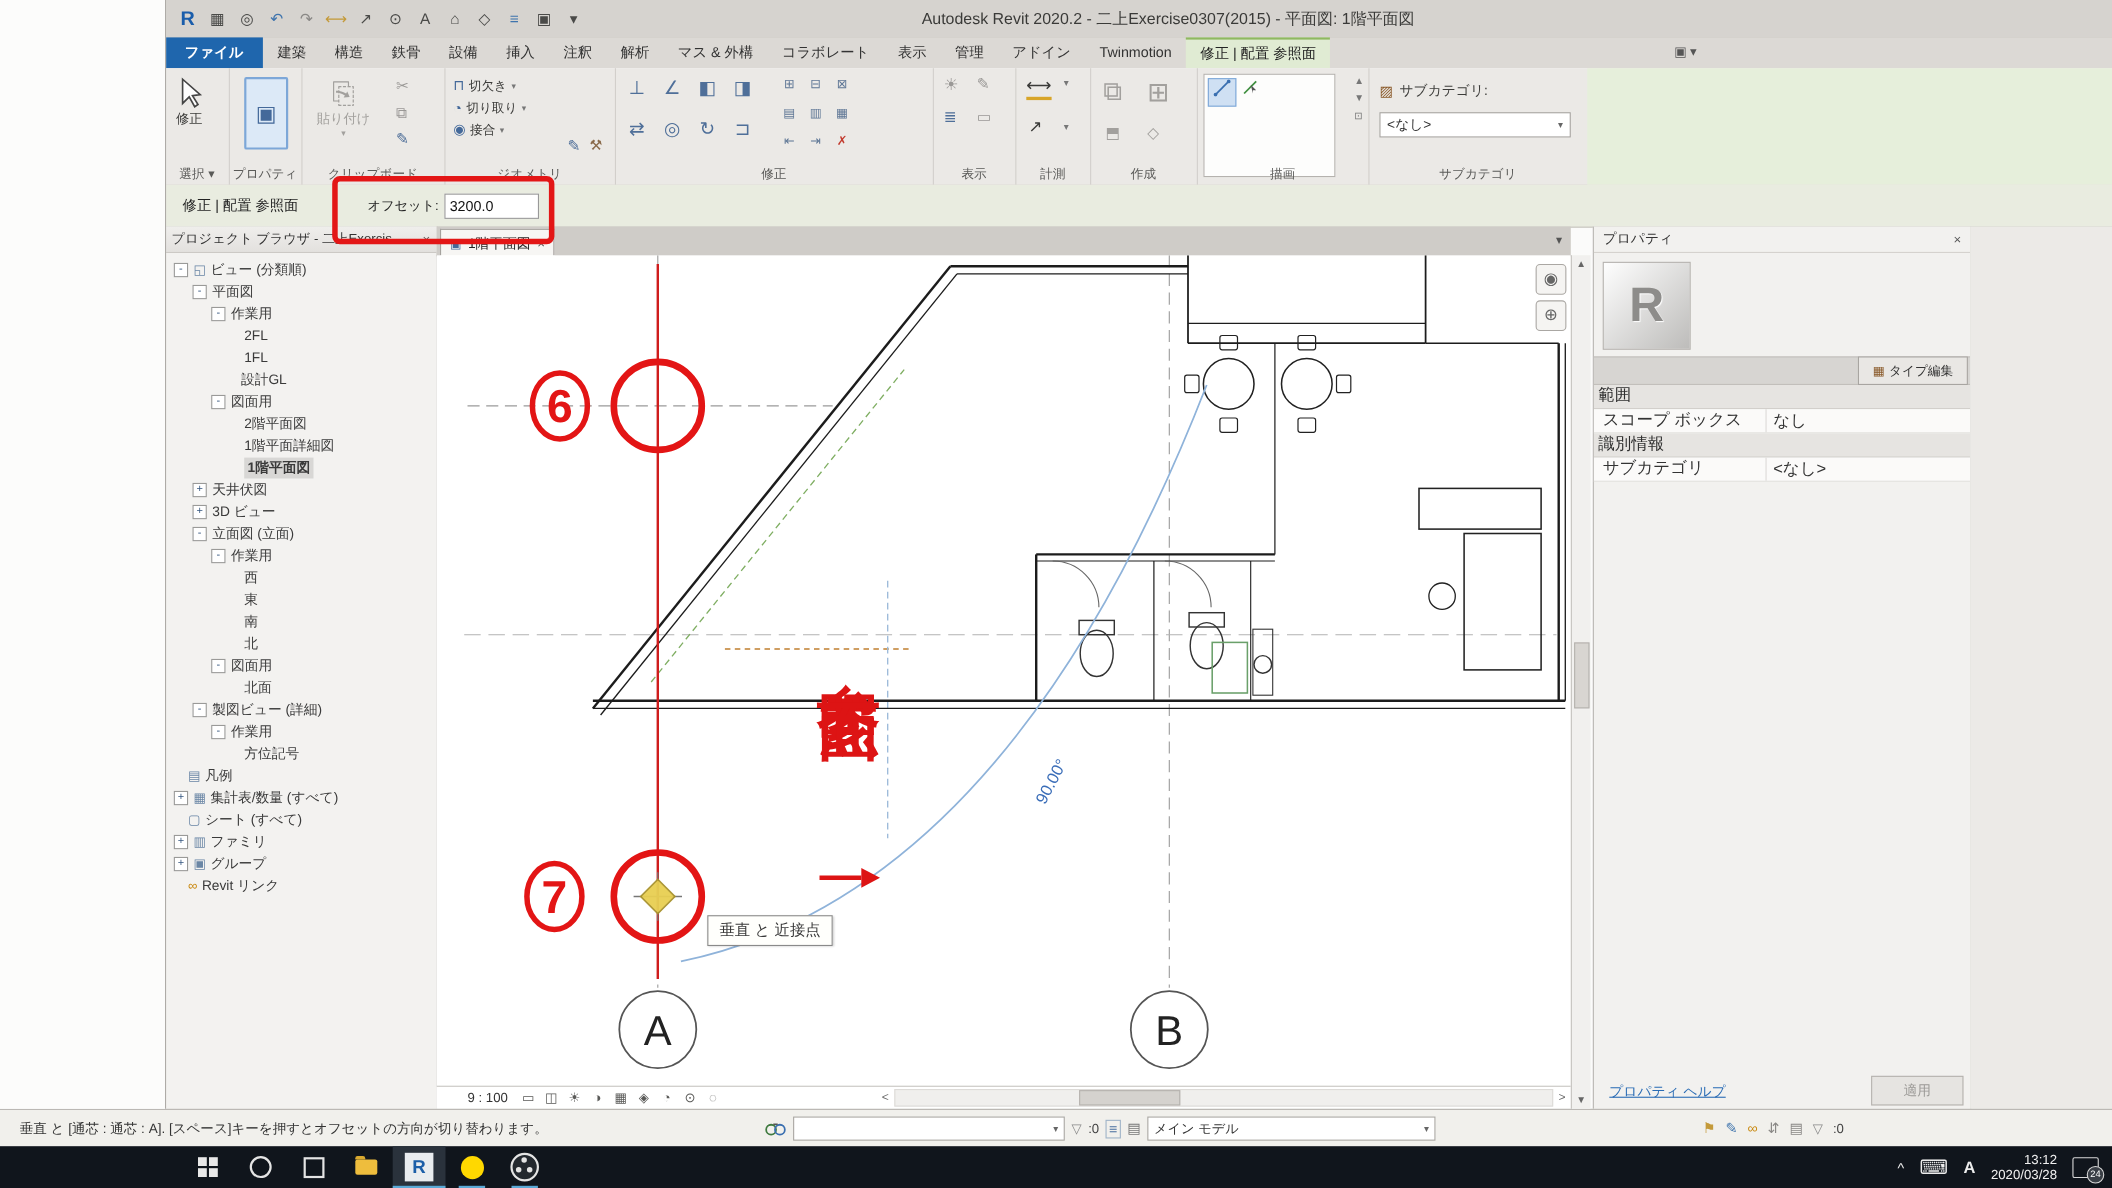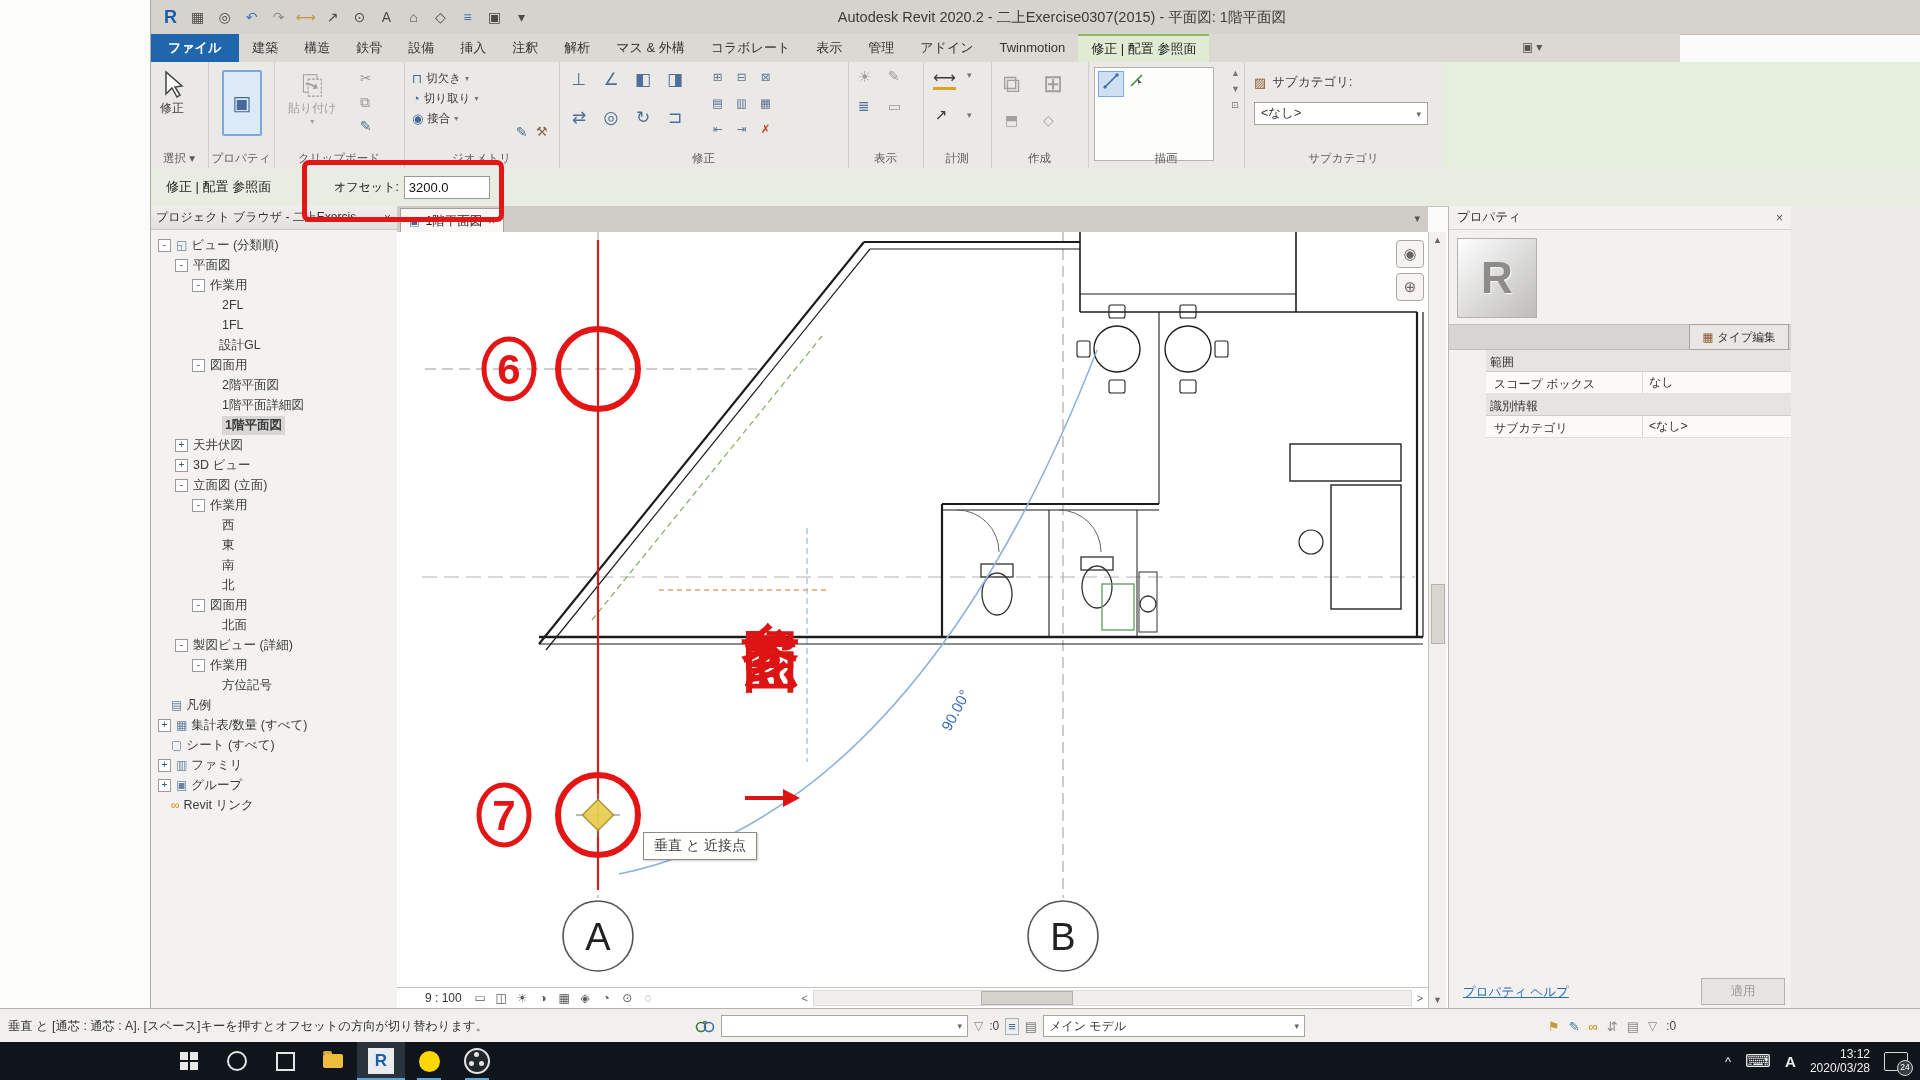--- a/index.html
+++ b/index.html
@@ -8,21 +8,21 @@
   .noselect{user-select:none;}
 
   
   #titlebar{left:150px;top:0;width:1770px;height:34px;background:#d6d3cf;border-bottom:1px solid #c2bfba;}
   #qat{display:flex;align-items:center;height:100%;padding-left:8px;gap:2px;}
   .qicon{width:25px;height:22px;line-height:22px;text-align:center;font-size:14px;color:#4a4a48;cursor:default;}
   .qicon.rlogo{color:#1a5dab;font-weight:bold;font-size:18px;}
   #app-title{left:50%;top:8px;transform:translateX(-44%);font-size:14.5px;color:#3a3a38;white-space:nowrap;}
 
   
-  #tabrow{left:150px;top:34px;width:1530px;height:28px;background:#dcd9d5;display:flex;align-items:flex-end;}
+  #tabrow{left:150px;top:34px;width:1770px;height:28px;background:#dcd9d5;display:flex;align-items:flex-end;}
   .tab{height:28px;line-height:28px;padding:0 13px;font-size:13px;color:#333;white-space:nowrap;cursor:pointer;}
   .tab.file{background:#1f66ad;color:#fff;font-weight:bold;padding:0 18px;}
   .tab.ctx{background:#e0ebd3;border-top:2px solid #8fb861;line-height:26px;height:26px;color:#222;}
   #panelbtn{display:flex;align-items:center;margin-left:8px;color:#555;font-size:12px;gap:3px;}
 
   
   #ribbon{left:150px;top:62px;width:1770px;height:106px;background:#ebe9e6;border-bottom:1px solid #c6c3bf;}
   #ribbon-green{left:1293px;top:0;width:477px;height:106px;background:#e6efdb;}
   .panel{top:0;height:106px;border-right:1px solid #d2cfcb;}
   .plabel{position:absolute;bottom:2px;left:0;width:100%;text-align:center;font-size:11.5px;color:#5a5a58;white-space:nowrap;}
@@ -92,32 +92,32 @@
 
   
   #props{left:1448px;top:206px;width:342px;height:802px;background:#f2f1ef;border-left:1px solid #b9b6b2;border-right:1px solid #c5c2be;}
   #props-head{height:23px;display:flex;align-items:center;justify-content:space-between;padding:0 8px;font-size:12.5px;color:#333;border-bottom:1px solid #d5d2ce;}
   #props-preview{position:absolute;left:8px;top:32px;width:78px;height:78px;background:linear-gradient(135deg,#fefefe,#bdbcba);border:1px solid #b5b2ae;display:flex;align-items:center;justify-content:center;font-size:44px;font-weight:bold;color:#8d8c8a;text-shadow:1px 1px 1px #fff;}
   #type-row{position:absolute;left:0;top:118px;width:342px;height:24px;background:#d7d5d2;border-top:1px solid #c2bfbb;border-bottom:1px solid #c2bfbb;display:flex;align-items:center;font-size:13px;color:#222;text-align:right;}
   #type-row .tname{margin-left:6px;flex:1;}
   #type-row .tchv{color:#666;font-size:10px;margin-right:6px;}
   #type-edit{position:absolute;left:240px;top:118px;width:98px;height:24px;background:#e9e7e4;border:1px solid #a8a5a1;display:flex;align-items:center;justify-content:center;gap:4px;font-size:11.5px;color:#333;}
   #prows{position:absolute;left:0;top:144px;width:342px;}
-  .prow{display:flex;height:21px;align-items:flex-end;font-size:12px;color:#333;background:#fbfaf9;border-bottom:1px solid #e2e0dd;margin-left:37px;}
+  .prow{display:flex;height:21px;align-items:flex-start;font-size:15px;color:#333;background:#fbfaf9;border-bottom:1px solid #e2e0dd;}
   .prow .pname{flex:0 0 148px;padding-left:8px;white-space:nowrap;overflow:hidden;}
   .prow .pval{flex:1;border-left:1px solid #dcdad7;padding-left:6px;height:100%;display:flex;align-items:center;}
   .prow.group{background:#e6e4e1;border-bottom:1px solid #d0cdc9;color:#2e2e2e;}
   .prow.group .pname{flex:1;padding-left:4px;}
   #props-help{position:absolute;left:14px;top:778px;font-size:12.5px;color:#2a6cb5;text-decoration:underline;cursor:pointer;}
   #apply-btn{position:absolute;left:252px;top:772px;width:82px;height:25px;background:#e6e4e1;border:1px solid #b5b2ae;text-align:center;line-height:25px;font-size:12.5px;color:#9b9996;}
   #rightstrip{left:1791px;top:206px;width:129px;height:802px;background:#eceae7;}
 
   
   #statusbar{left:0;top:1008px;width:1920px;height:34px;background:#f1f0ec;border-top:1px solid #b5b2ae;display:flex;align-items:center;}
-  #status-msg{margin-left:8px;font-size:12.3px;color:#333;white-space:nowrap;}
+  #status-msg{margin-left:18px;font-size:12.3px;color:#333;white-space:nowrap;}
   #status-center{position:absolute;left:695px;display:flex;align-items:center;gap:6px;}
   .sbox{height:20px;background:#fff;border:1px solid #a8a5a0;display:flex;align-items:center;justify-content:space-between;font-size:12px;color:#333;padding:0 5px;}
   #status-right{position:absolute;left:1548px;display:flex;align-items:center;gap:9px;font-size:13px;}
   .stext{font-size:12px;color:#444;}
   
   #taskbar{left:0;top:1042px;width:1920px;height:38px;background:#10151c;}
   .tbic{position:absolute;top:0;width:48px;height:38px;display:flex;align-items:center;justify-content:center;}
   .tbic.active{background:#2a323c;}
   .underline{position:absolute;bottom:0;left:12px;width:24px;height:2px;background:#5aa9d6;}
   .tbic.active .underline{left:0;width:48px;}

